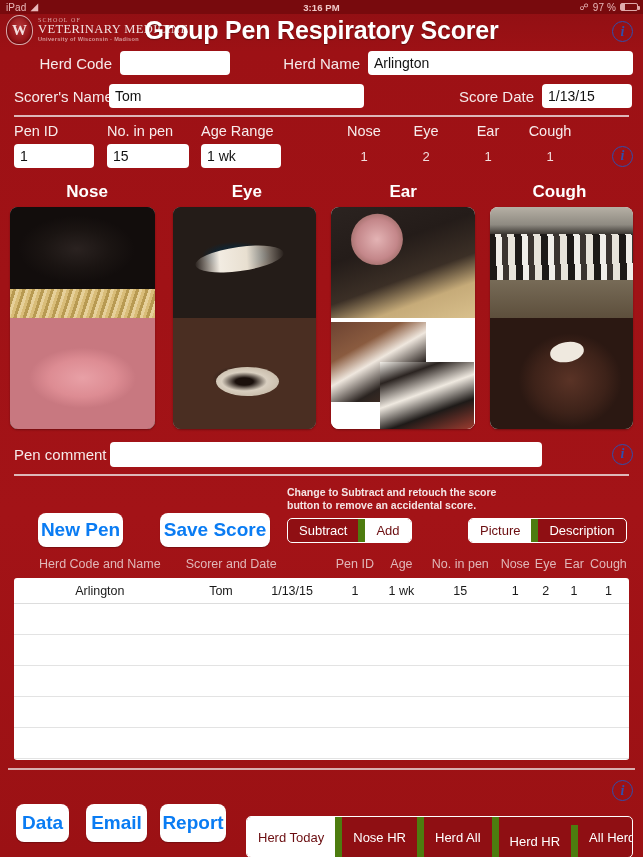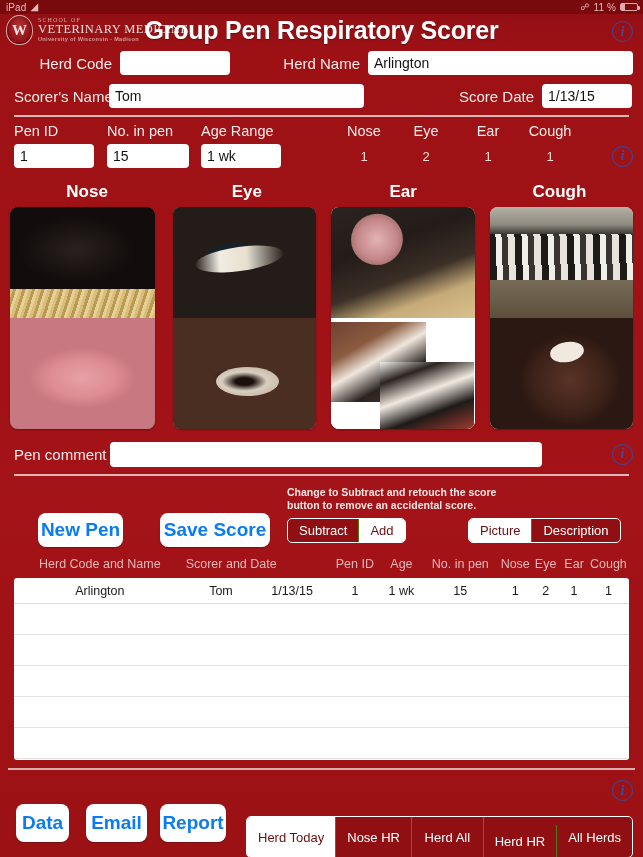--- a/index.html
+++ b/index.html
@@ -154,21 +154,21 @@
     font-family: "Liberation Sans", sans-serif; cursor: pointer;
     box-shadow: 0 1px 1px rgba(0,0,0,.25);
   }
   .seg {
     display: flex; border: 1px solid #ffffff; border-radius: 5px; overflow: hidden;
     height: 25px; background: #8f0f13;
   }
   .seg-item {
     display: flex; align-items: center; justify-content: center;
     font-size: 13px; padding: 0 11px; cursor: pointer; white-space: nowrap;
-    border-right: 1px solid #4d7c0f; color: #ffffff; background: transparent;
+    border-right: 7px solid #4d7c0f; color: #ffffff; background: transparent;
   }
   .seg-item:last-child { border-right: none; }
   .seg-item.on { background: #ffffff; color: #6b0d10; }
   .hint {
     font-size: 10.5px; color: #f4e4e4; line-height: 1.25; font-weight: bold;
   }
 
   
   .tbl-hdr { display: flex; font-size: 12.5px; color: #e0b7b8; }
   .tbl-box {
@@ -188,23 +188,24 @@
 </head>
 <body>
 
 <div id="app">
 
   <div class="statusbar">
     <div class="sb-left">
       <span>iPad</span>
       <span class="wifi-ico">◢</span>
     </div>
+    <div class="sb-center">3:16 PM</div>
     <div class="sb-right">
       <span class="bt-ico">☍</span>
-      <span>11 %</span>
+      <span>97 %</span>
       <span class="batt">
           <i></i>
         </span>
     </div>
   </div>
 
   <div class="titlebar">
     <div class="uwlogo">
       <div class="crest">W</div>
       <div class="logotext">

